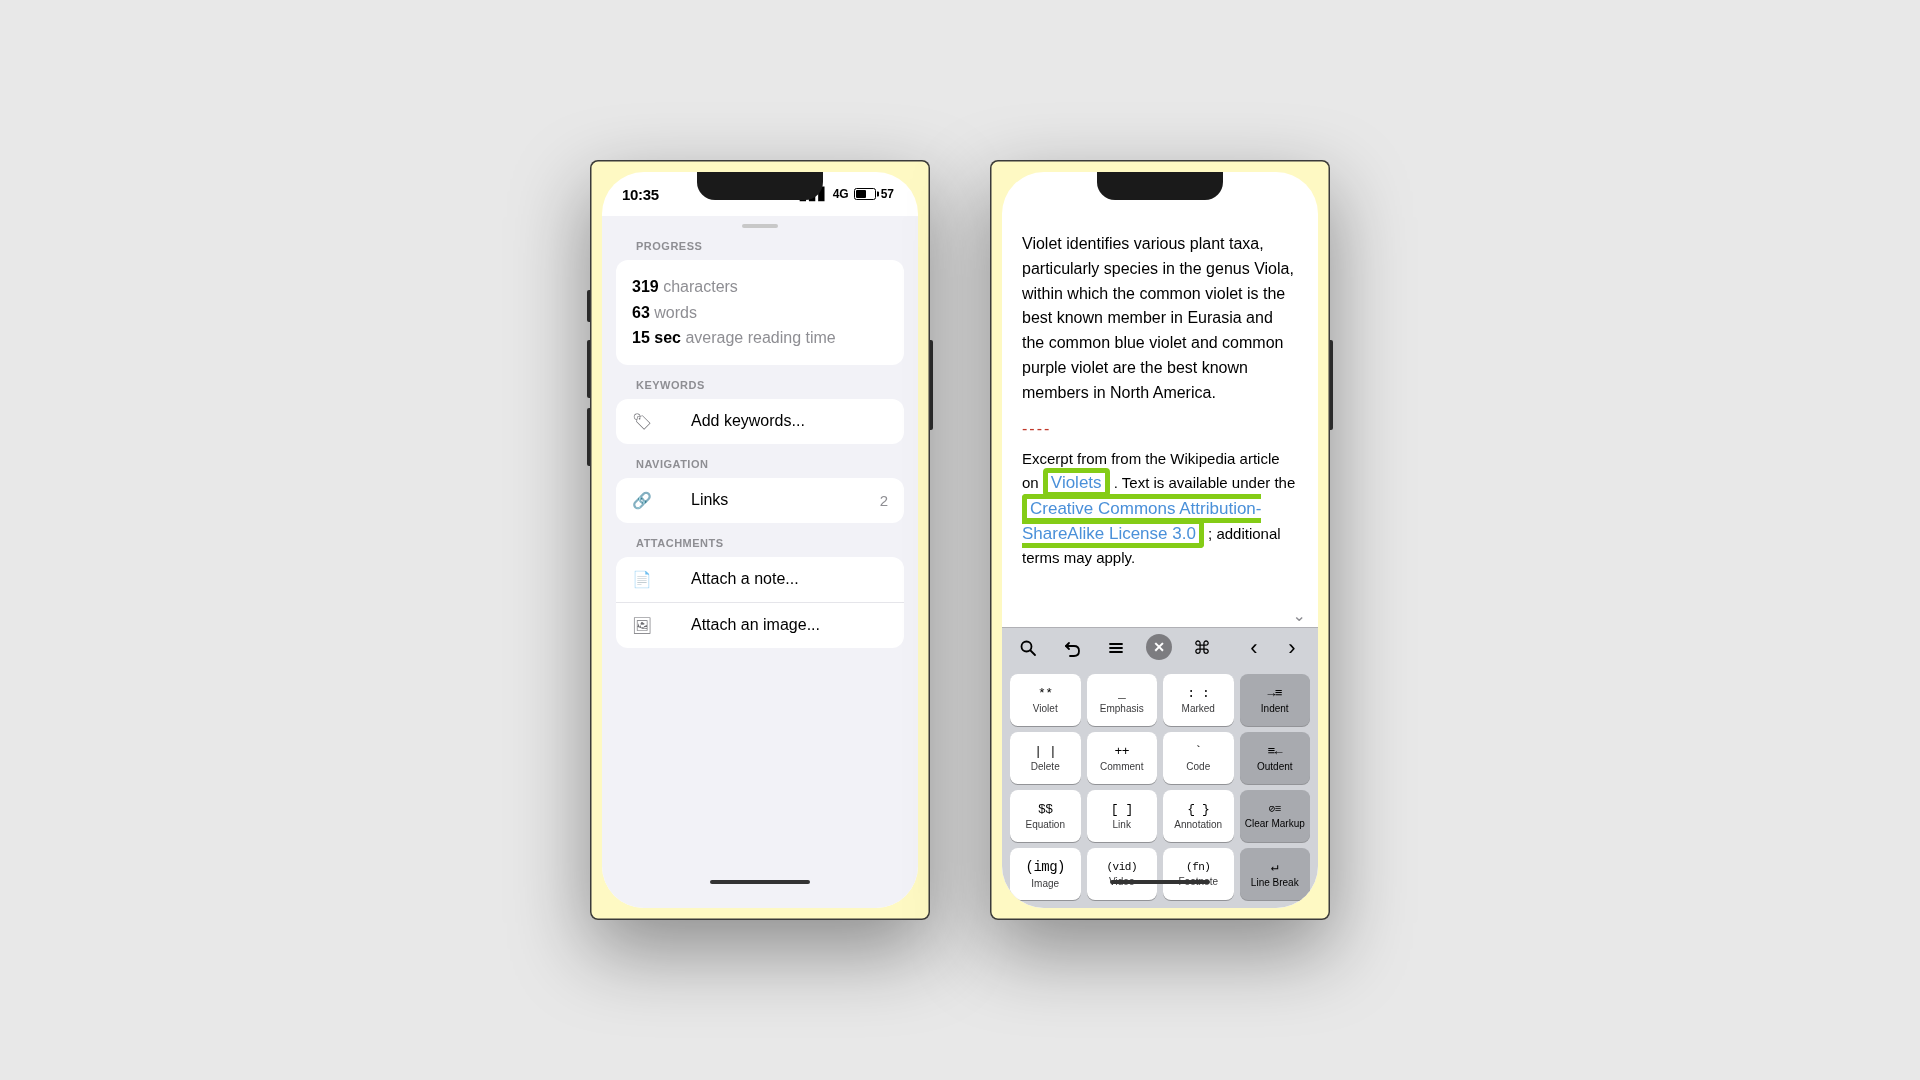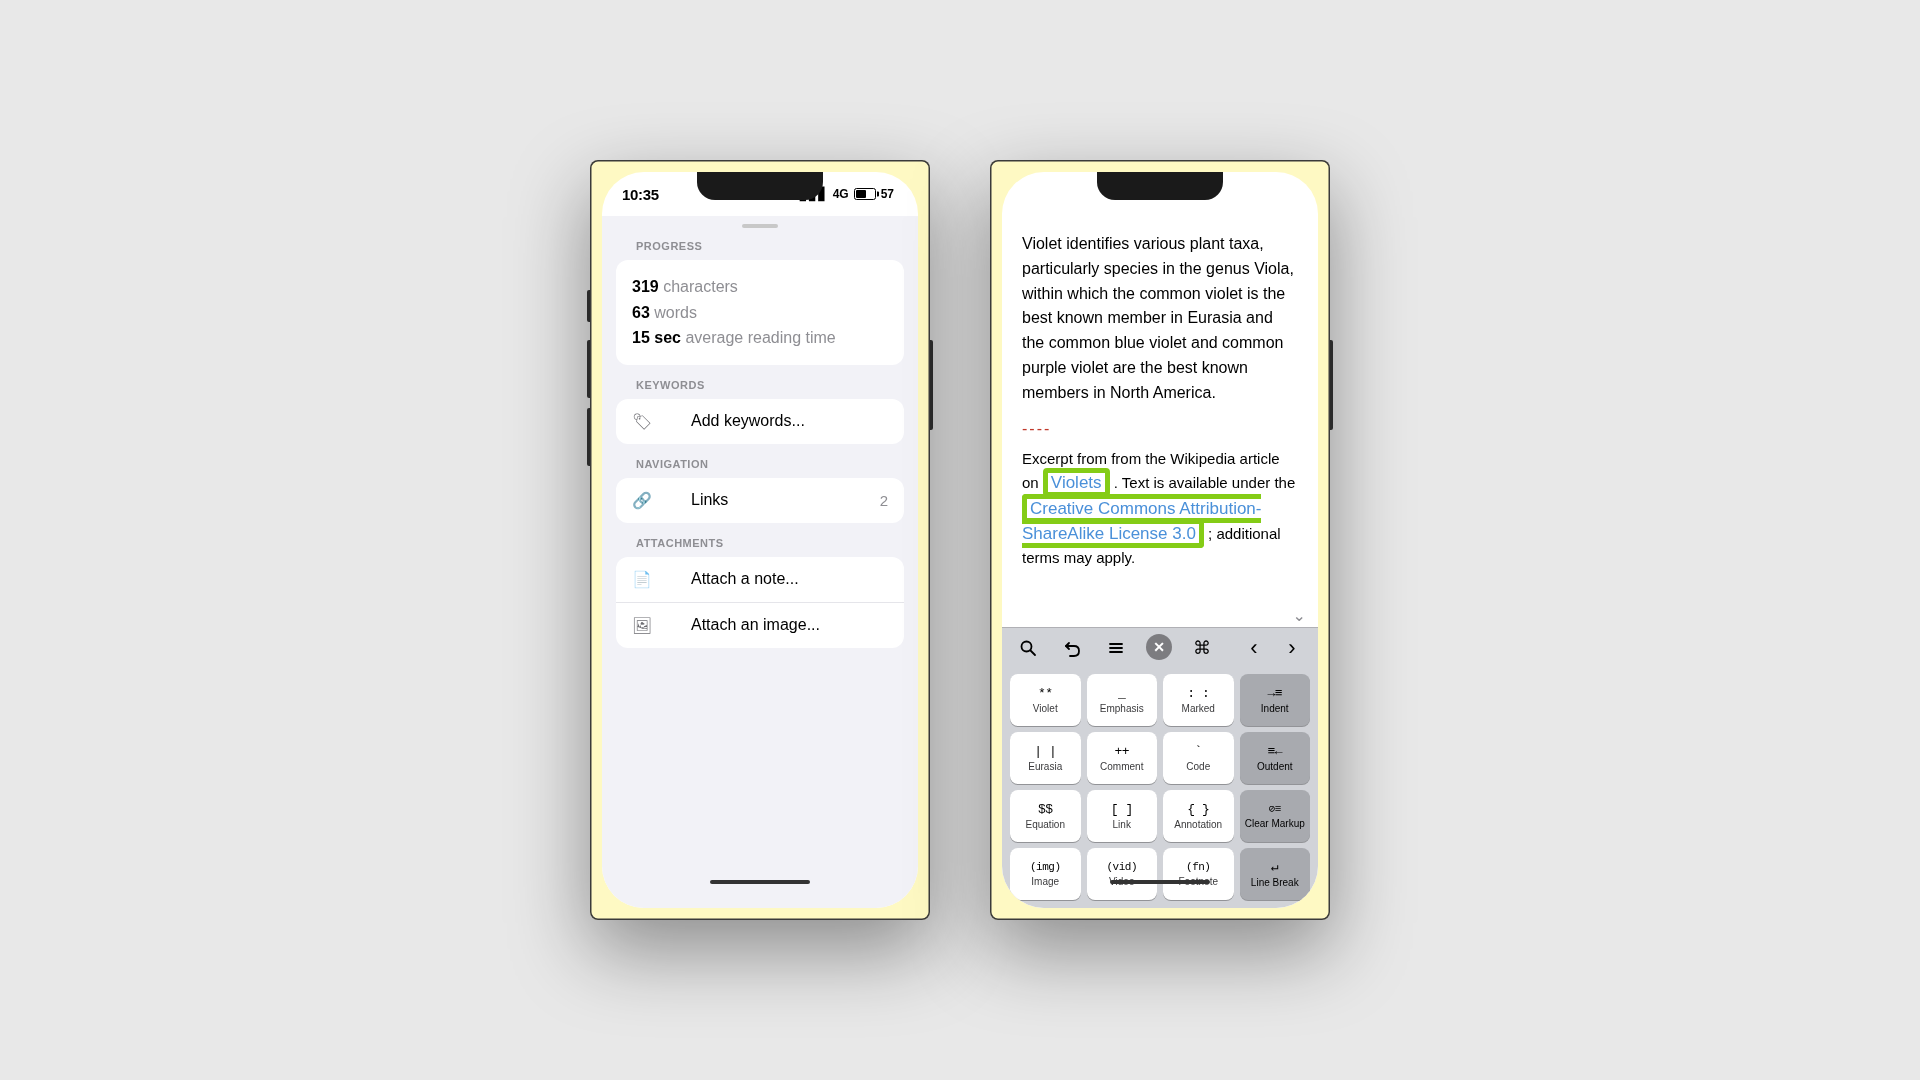--- a/index.html
+++ b/index.html
@@ -519,21 +519,21 @@
               <span class="md-key-symbol">: :</span>
               <span class="md-key-label">Marked</span>
             </div>
             <div class="md-key dark">
               <span class="md-key-symbol">→≡</span>
               <span class="md-key-label">Indent</span>
             </div>
 
             <div class="md-key">
               <span class="md-key-symbol">| |</span>
-              <span class="md-key-label">Eurasia</span>
+              <span class="md-key-label">Delete</span>
             </div>
             <div class="md-key">
               <span class="md-key-symbol">++</span>
               <span class="md-key-label">Comment</span>
             </div>
             <div class="md-key">
               <span class="md-key-symbol">`</span>
               <span class="md-key-label">Code</span>
             </div>
             <div class="md-key dark">
@@ -552,21 +552,21 @@
             <div class="md-key">
               <span class="md-key-symbol">{ }</span>
               <span class="md-key-label">Annotation</span>
             </div>
             <div class="md-key dark">
               <span class="md-key-symbol" style="font-size:11px;">⊘≡</span>
               <span class="md-key-label">Clear Markup</span>
             </div>
 
             <div class="md-key">
-              <span class="md-key-symbol" style="font-size:11px;">(img)</span>
+              <span class="md-key-symbol" style="font-size:14px;">(img)</span>
               <span class="md-key-label">Image</span>
             </div>
             <div class="md-key">
               <span class="md-key-symbol" style="font-size:11px;">(vid)</span>
               <span class="md-key-label">Video</span>
             </div>
             <div class="md-key">
               <span class="md-key-symbol" style="font-size:11px;">(fn)</span>
               <span class="md-key-label">Footnote</span>
             </div>

